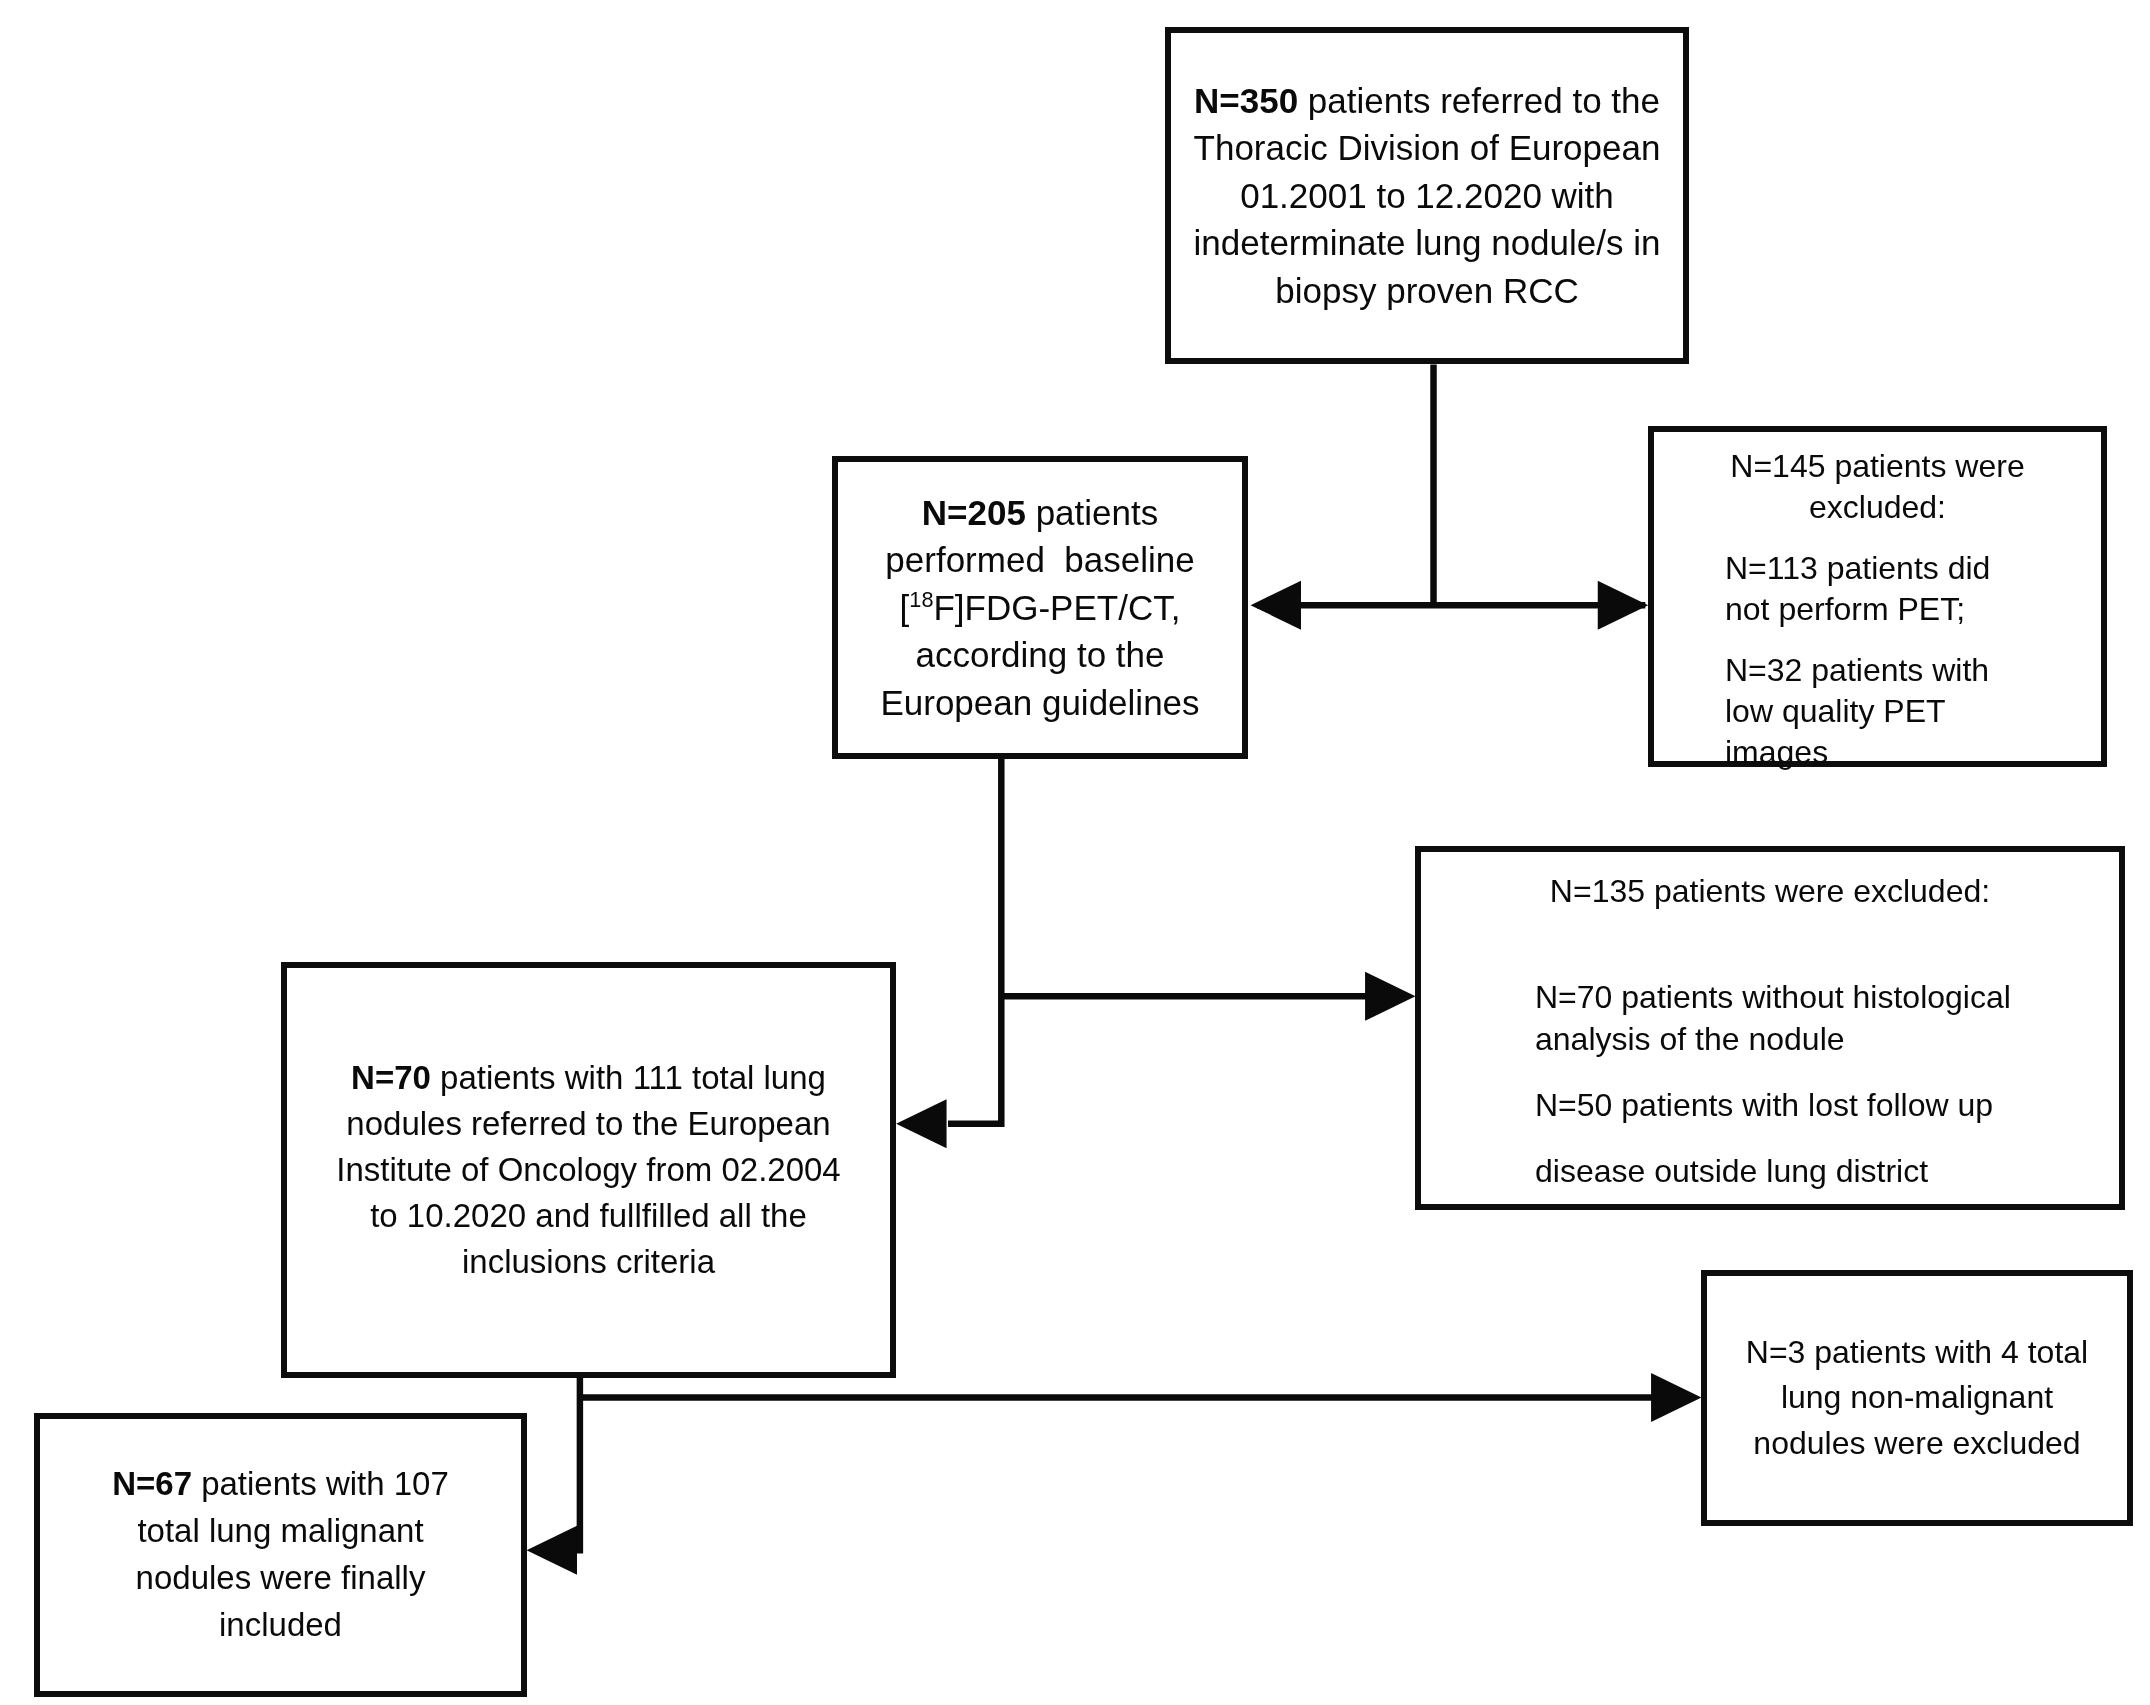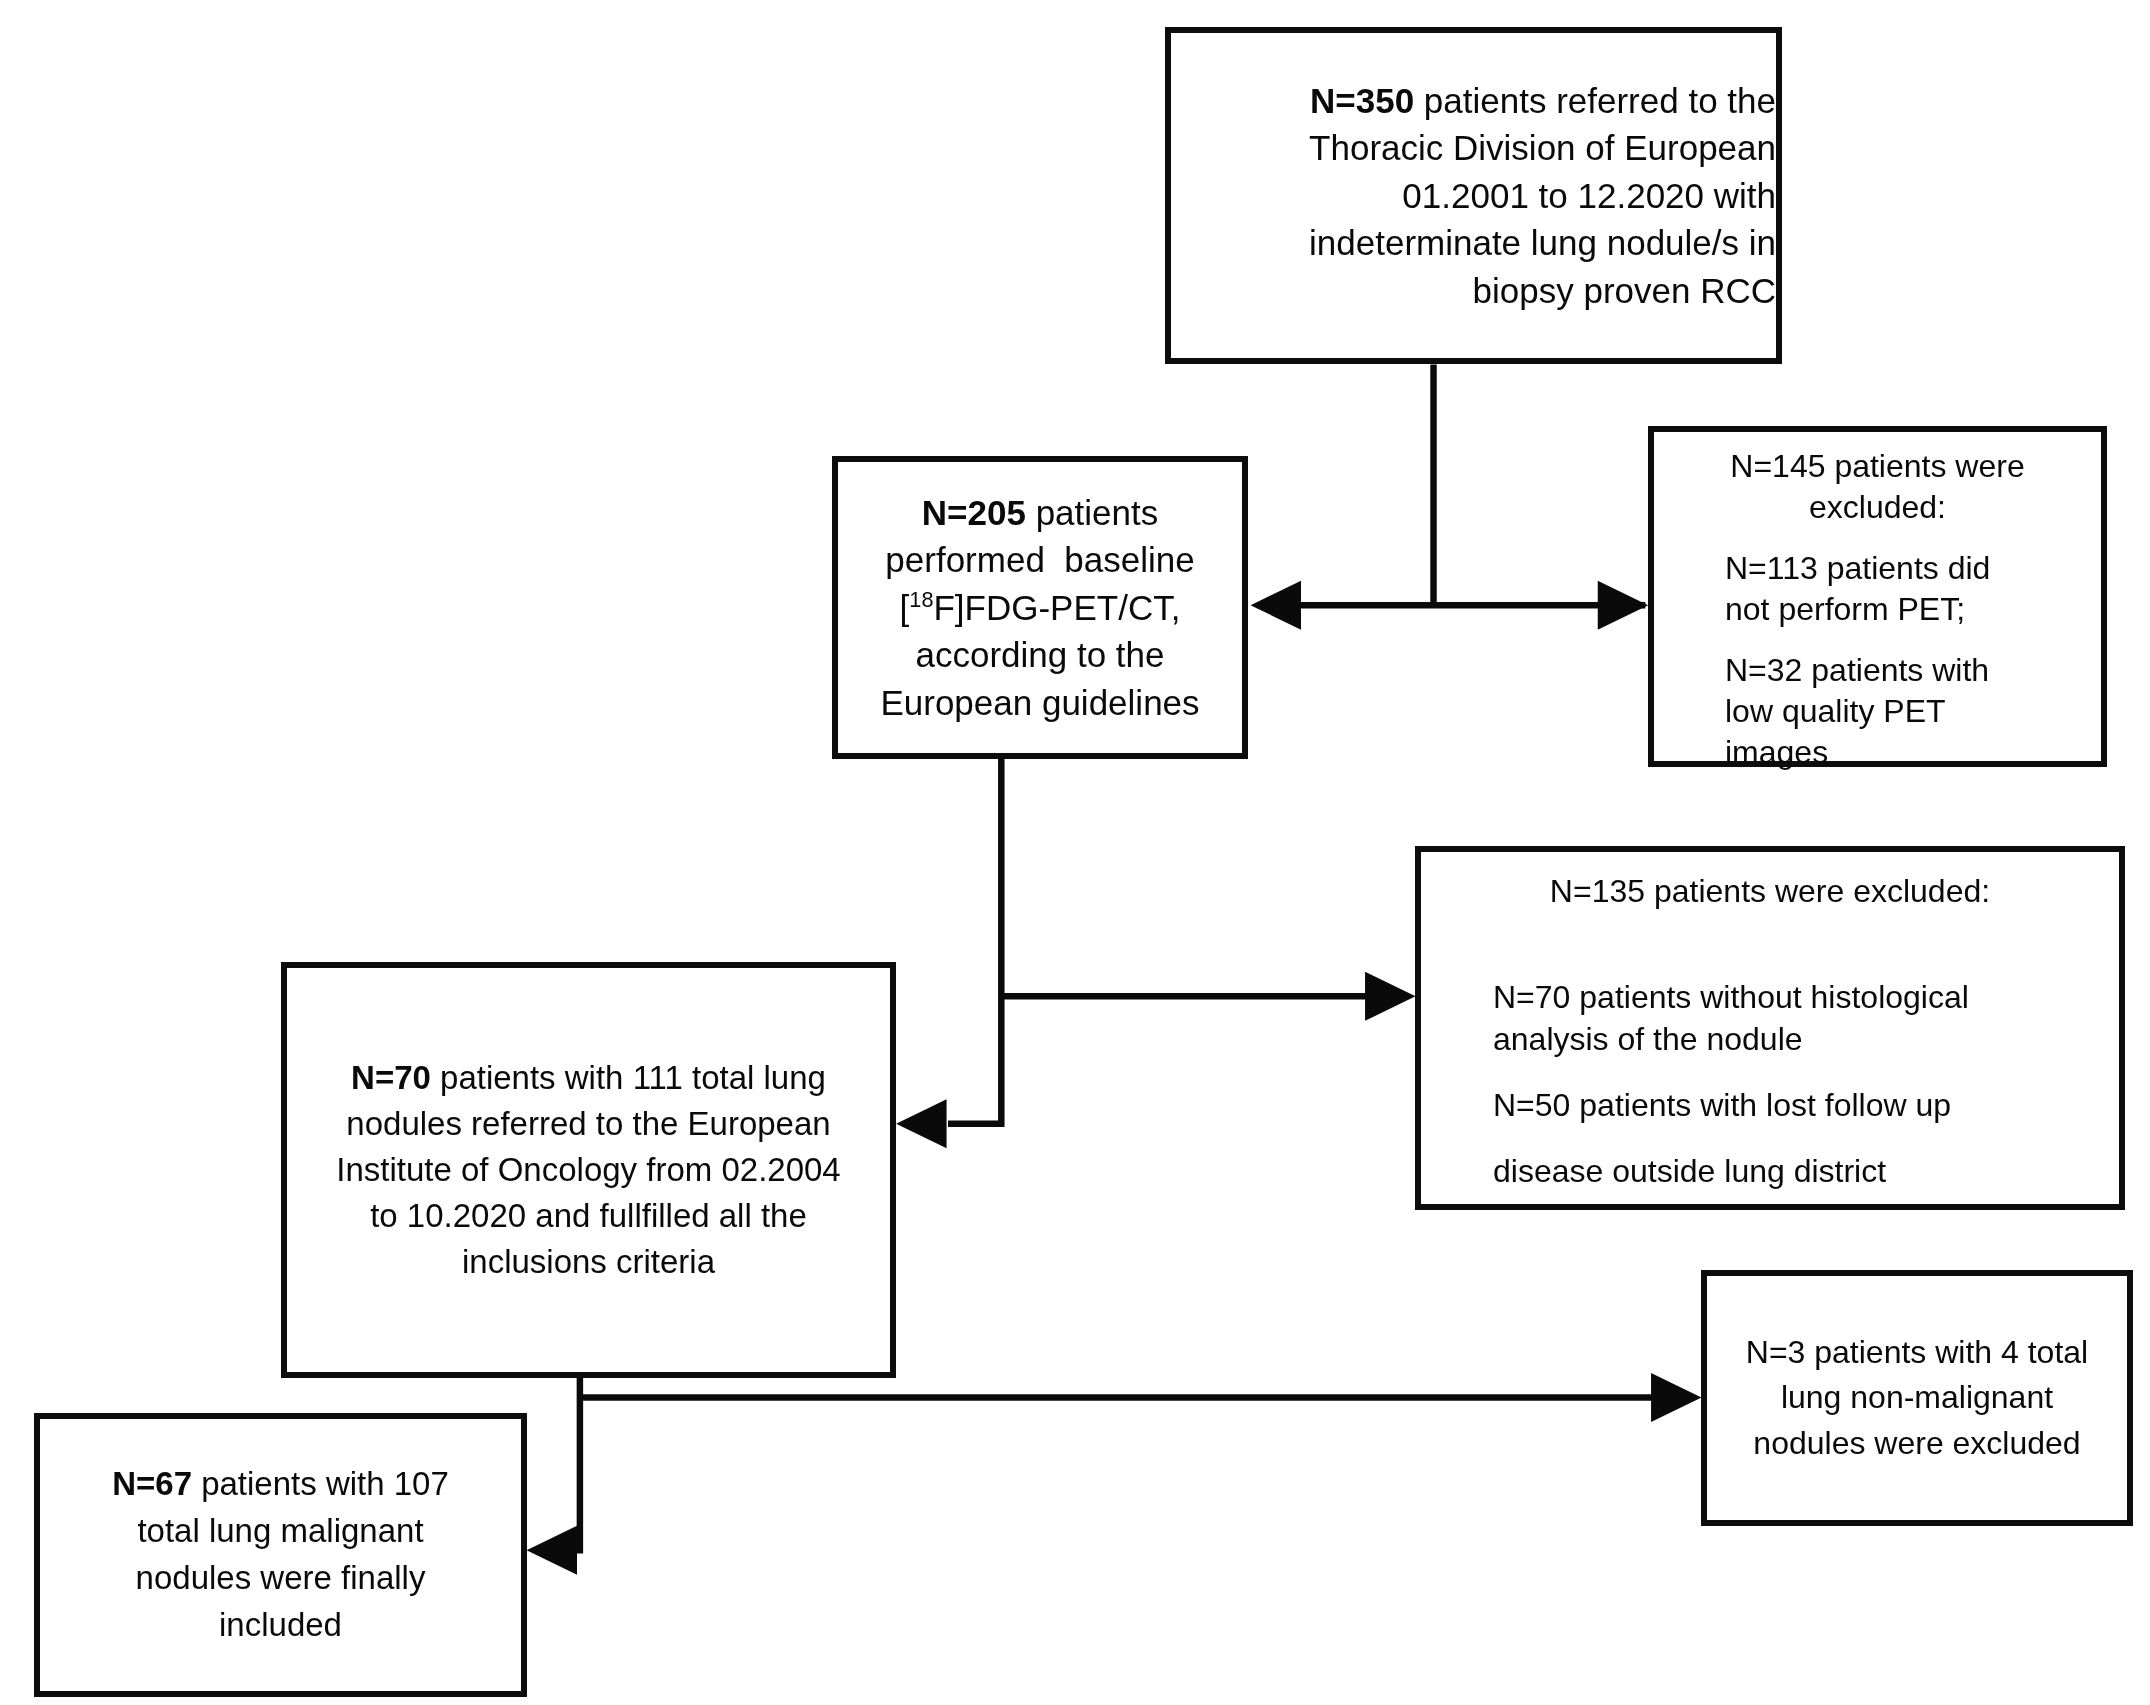--- a/index.html
+++ b/index.html
@@ -34,42 +34,42 @@
     justify-content: center;
     align-items: center;
     text-align: center;
     z-index: 2;
   }
   .tline { white-space: pre; }
   .bold { font-weight: bold; }
   sup { font-size: 0.62em; line-height: 0; }
 
   
-  #box-referred   { left: 1165px; top:   27px; width: 617px; height: 337px; font-size: 35px; line-height: 1.36; align-items: flex-end; }
+  #box-referred   { left: 1165px; top:   27px; width: 524px; height: 337px; font-size: 35px; line-height: 1.36; }
   #box-pet        { left: 832px; top:  456px; width: 416px; height: 303px; font-size: 35px; line-height: 1.36; }
   #box-included70 { left:  281px; top: 962px; width: 615px; height: 416px; font-size: 33px; line-height: 1.40; }
   #box-final67    { left:   34px; top: 1413px; width: 493px; height: 284px; font-size: 33px; line-height: 1.42; }
   #box-excluded3  { left: 1701px; top: 1270px; width: 432px; height: 256px; font-size: 32px; line-height: 1.42; }
 
   #box-excluded145 {
     left: 1648px; top: 426px; width: 459px; height: 341px;
     font-size: 32px; line-height: 1.28;
     justify-content: flex-start; align-items: stretch;
     padding: 14.4px 13px 7.2px 13px; text-align: center;
   }
   #box-excluded145 .items { text-align: left; margin-left: 58px; }
   #box-excluded145 .item  { margin-top: 20px; }
 
   #box-excluded135 {
     left: 1415px; top: 846px; width: 710px; height: 364px;
     font-size: 32px; line-height: 1.30;
     justify-content: flex-start; align-items: stretch;
     padding: 19px 13px 7.2px 13px; text-align: center; gap: 40px;
   }
-  #box-excluded135 .items { text-align: left; margin-left: 59px; }
+  #box-excluded135 .items { text-align: left; margin-left: 101px; }
   #box-excluded135 .item  { margin-top: 24.5px; }
 </style>
 </head>
 <body>
 
 <div class="canvas">
 
   <svg class="connectors" viewBox="0 0 2986 2368" xmlns="http://www.w3.org/2000/svg">
 
     <path d="M1990 506 V844"></path>

